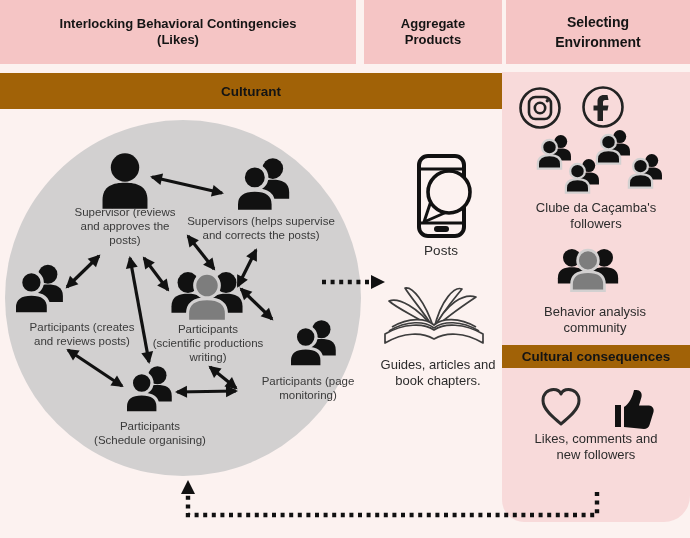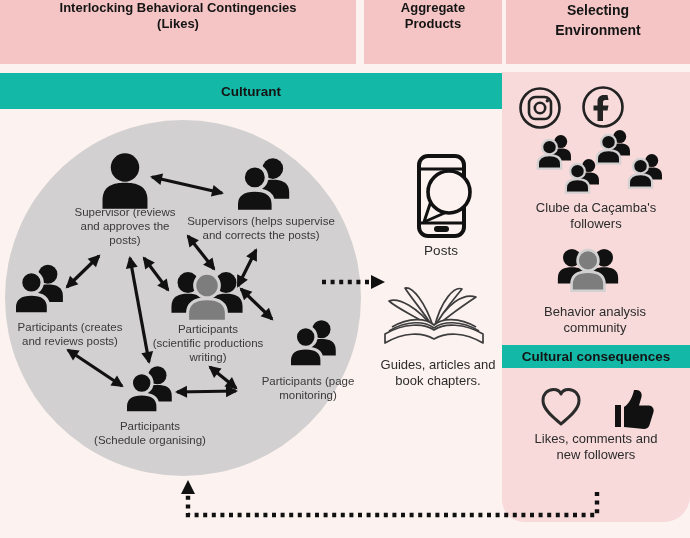--- a/index.html
+++ b/index.html
@@ -5,26 +5,26 @@
   html,body { margin:0; padding:0; background:#ffffff; }
   .stage {
     position:relative; width:690px; height:538px; overflow:hidden;
     background:#fcf2f0;
     font-family:"Liberation Sans", sans-serif;
     color:#1a1a1a;
   }
   .hdr {
     position:absolute; top:0; height:64px;
     background:#f5c5c5;
-    display:flex; flex-direction:column; align-items:center; 
+    display:flex; flex-direction:column; align-items:center; justify-content:center;
     font-weight:bold; font-size:13px; line-height:1.25; color:#141414; text-align:center;
   }
   .hdr.big { font-size:14px; line-height:1.45; }
   .banner {
-    position:absolute; background:#14b8a6;
+    position:absolute; background:#a16207;
     display:flex; align-items:center; justify-content:center;
     font-weight:bold; font-size:13.5px; color:#141414;
   }
   .panel {
     position:absolute; left:502px; top:72px; width:188px; height:450px;
     background:#f8dada; border-radius:0 0 26px 22px;
   }
   .circle {
     position:absolute; left:5px; top:120px; width:356px; height:356px;
     border-radius:50%; background:#d2d0d0;
@@ -188,21 +188,21 @@
 
   <div class="lbl" style="left:125px; top:205px;">
     <div>Supervisor (reviews</div>
     <div>and approves the</div>
     <div>posts)</div>
   </div>
   <div class="lbl" style="left:261px; top:214px;">
     <div>Supervisors (helps supervise</div>
     <div>and corrects the posts)</div>
   </div>
-  <div class="lbl" style="left:70px; top:320px;">
+  <div class="lbl" style="left:82px; top:320px;">
     <div>Participants (creates</div>
     <div>and reviews posts)</div>
   </div>
   <div class="lbl" style="left:208px; top:322px;">
     <div>Participants</div>
     <div>(scientific productions</div>
     <div>writing)</div>
   </div>
   <div class="lbl" style="left:308px; top:374px;">
     <div>Participants (page</div>

